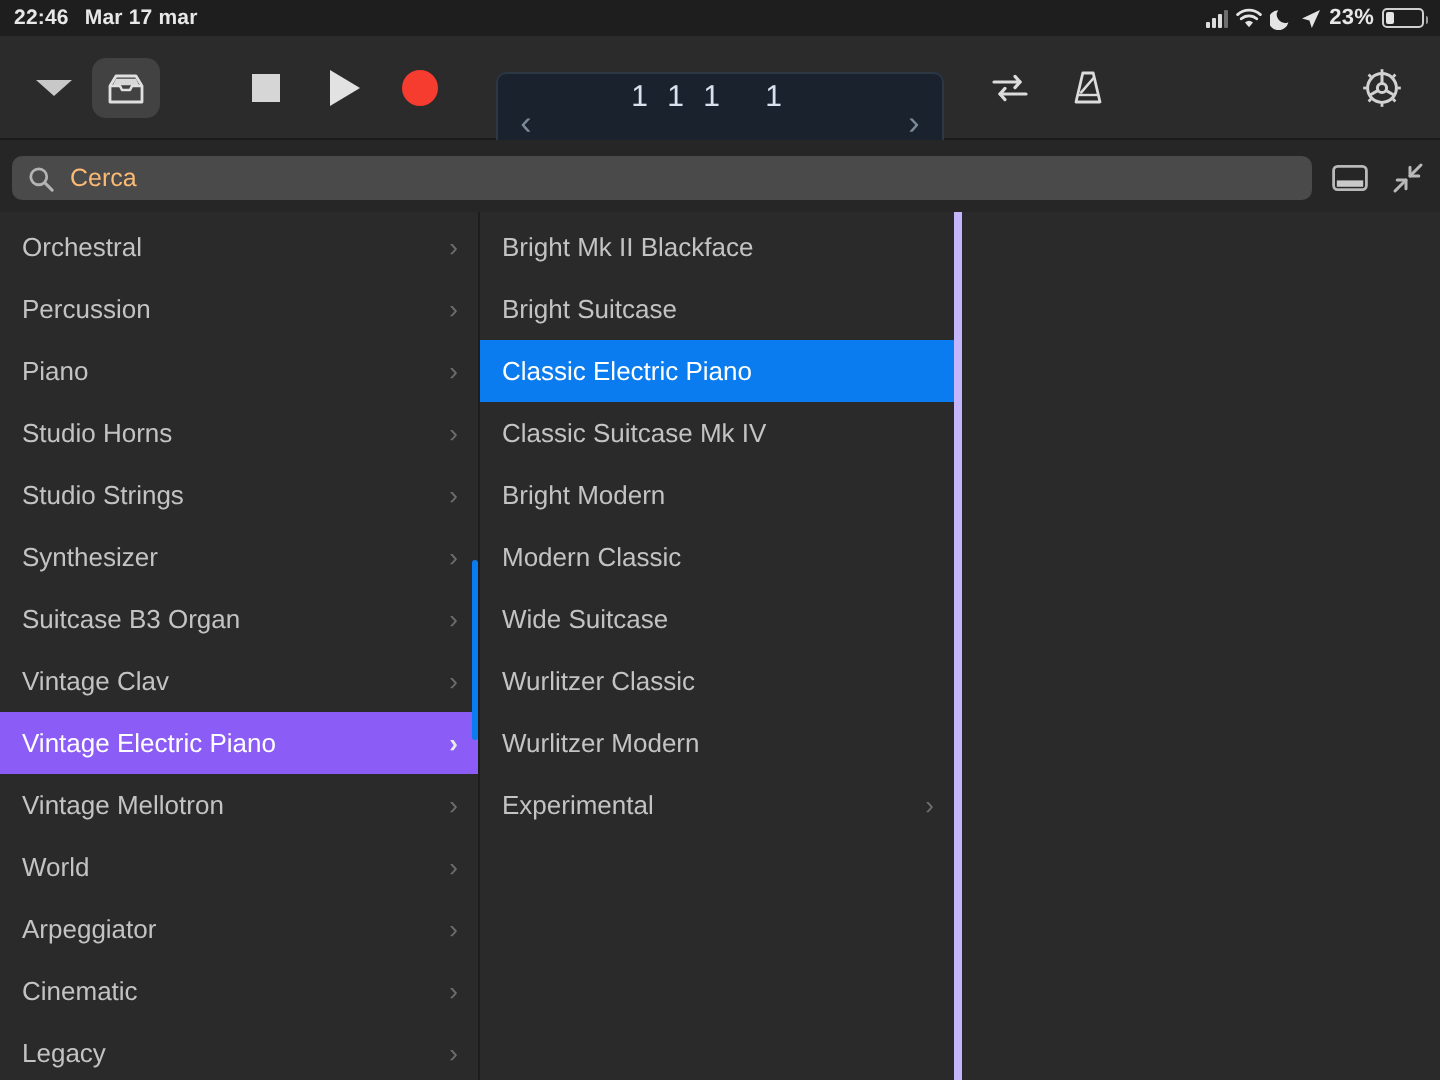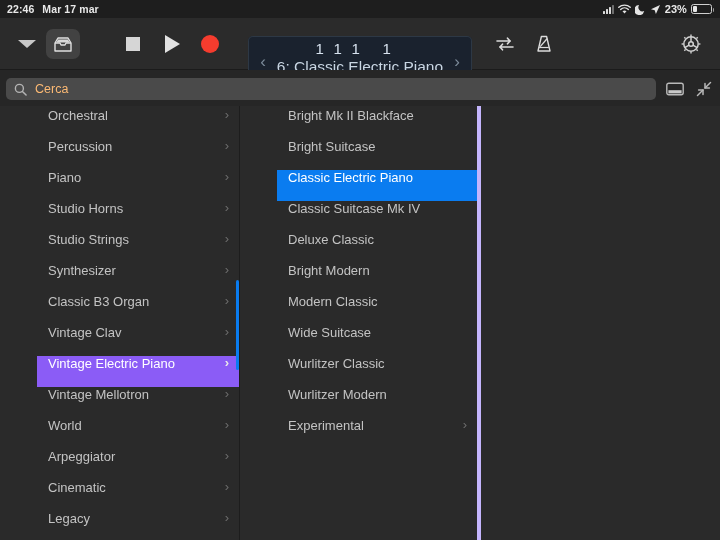--- a/index.html
+++ b/index.html
@@ -271,26 +271,26 @@
     flex: 1;
     background: #2a2a2a;
   }
   .list {
     padding-top: 2px;
   }
   .row {
     position: relative;
     height: 31px;
     display: flex;
+    align-items: center;
     padding: 0 10px 0 11px;
     box-sizing: border-box;
     color: #c3c3c3;
     font-size: 13px;
     white-space: nowrap;
-    margin-left: 37px;
   }
   .row .lbl { flex: 1; overflow: hidden; text-overflow: ellipsis; }
   .row .chev {
     flex: 0 0 auto;
     color: #6d6d6d;
     font-size: 13px;
     line-height: 1;
     margin-left: 6px;
   }
   .row.sel-gray {
@@ -417,21 +417,20 @@
 
     <div class="lcd">
       <div class="lcd-arrow left">‹</div>
       <div class="lcd-arrow right">›</div>
       <div class="lcd-pos">
         <span class="p1">1</span>
         <span class="p2">1</span>
         <span class="p3">1</span>
         <span class="p4">1</span>
       </div>
-      <div class="lcd-name">6: Classic Electric Piano</div>
       <div class="lcd-underline"></div>
     </div>
   </div>
 
   <div class="searchrow">
     <div class="searchfield">
       <svg class="mag" viewBox="0 0 14 14">
         <circle cx="5.8" cy="5.8" r="4.3" fill="none" stroke="#b4b4b4" stroke-width="1.5"></circle>
         <path d="M9.1 9.1 L13 13" stroke="#b4b4b4" stroke-width="1.6" stroke-linecap="round"></path>
       </svg>
@@ -477,21 +476,21 @@
           </div>
           <div class="row">
             <span class="lbl">Studio Strings</span>
             <span class="chev">›</span>
           </div>
           <div class="row">
             <span class="lbl">Synthesizer</span>
             <span class="chev">›</span>
           </div>
           <div class="row">
-            <span class="lbl">Classic B3 Organ</span>
+            <span class="lbl">Suitcase B3 Organ</span>
             <span class="chev">›</span>
           </div>
           <div class="row">
             <span class="lbl">Vintage Clav</span>
             <span class="chev">›</span>
           </div>
           <div class="row sel-gray">
             <span class="lbl">Vintage Electric Piano</span>
             <span class="chev">›</span>
           </div>
@@ -527,23 +526,20 @@
           <div class="row">
             <span class="lbl">Bright Suitcase</span>
           </div>
           <div class="row sel-blue">
             <span class="lbl">Classic Electric Piano</span>
           </div>
           <div class="row">
             <span class="lbl">Classic Suitcase Mk IV</span>
           </div>
           <div class="row">
-            <span class="lbl">Deluxe Classic</span>
-          </div>
-          <div class="row">
             <span class="lbl">Bright Modern</span>
           </div>
           <div class="row">
             <span class="lbl">Modern Classic</span>
           </div>
           <div class="row">
             <span class="lbl">Wide Suitcase</span>
           </div>
           <div class="row">
             <span class="lbl">Wurlitzer Classic</span>

